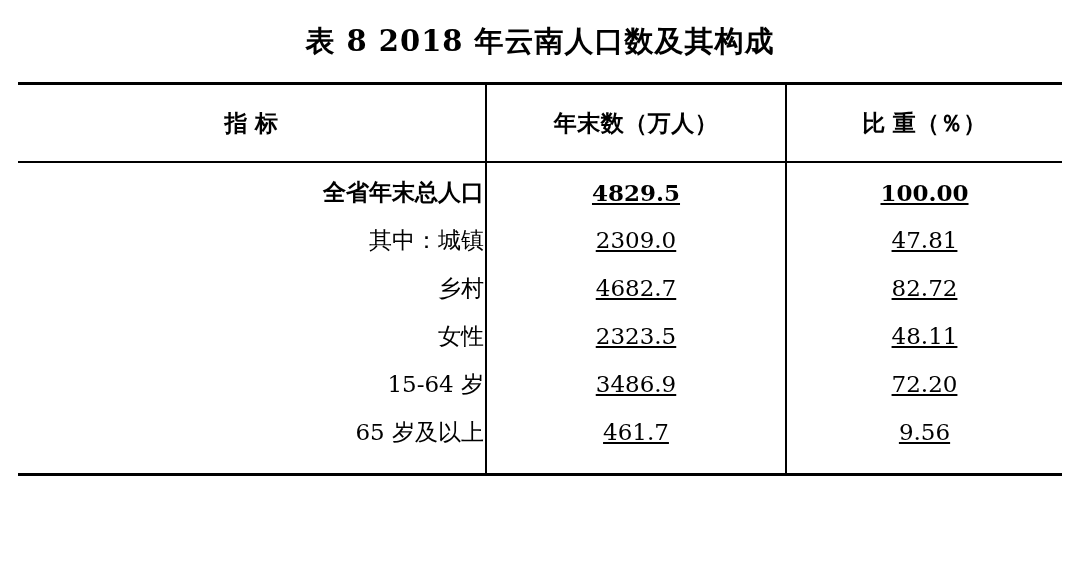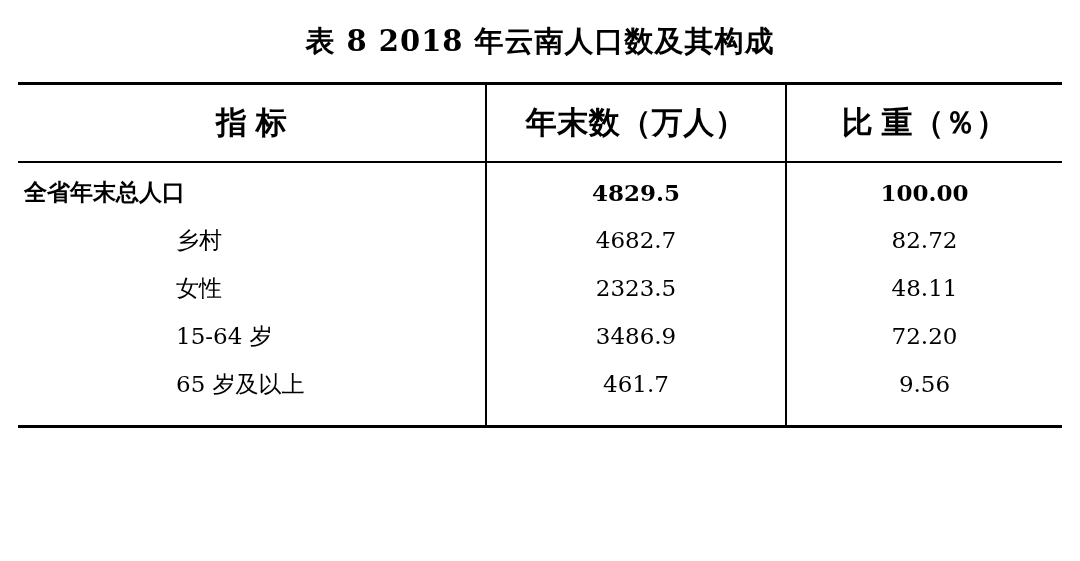--- a/index.html
+++ b/index.html
@@ -35,24 +35,24 @@
     width: 1044px;
     margin: 0 auto;
     table-layout: fixed;
   }
   table.data-table col.c1 { width: 468px; }
   table.data-table col.c2 { width: 300px; }
   table.data-table col.c3 { width: 276px; }
 
   .data-table thead th {
     font-weight: 700;
-    font-size: 31px;
+    font-size: 23px;
     height: 74px;
     vertical-align: middle;
-    font-family: Liberation Serif, serif;
+    font-family: Liberation Sans, sans-serif;
   }
   .data-table thead tr {
     border-top: 3px solid #000;
     border-bottom: 2px solid #000;
   }
   .data-table thead th.col-indicator,
   .data-table thead th.col-value {
     border-right: 2px solid #000;
   }
   .data-table tbody td {
@@ -65,25 +65,26 @@
   .data-table tbody td.cell-value {
     border-right: 2px solid #000;
   }
   .data-table tbody tr.first-row td {
     padding-top: 6px;
   }
   .data-table tbody tr.last-row td {
     padding-bottom: 18px;
   }
   .cell-indicator {
-    text-align: left;
+    text-align: right;
     padding-left: 6px;
   }
   .cell-value, .cell-share {
     text-align: center;
+    text-decoration: underline;
   }
   .bold-row td {
     font-weight: 700;
   }
   .indent-1 { padding-left: 76px; }
   .indent-2 { padding-left: 158px; }
   .spaced-head {
     letter-spacing: 0.5px;
   }
   .bottom-rule {
@@ -118,20 +119,25 @@
         </tr>
       </thead>
       <tbody>
 
         <tr class="bold-row first-row">
           <td class="cell-indicator">全省年末总人口</td>
           <td class="cell-value">4829.5</td>
           <td class="cell-share">100.00</td>
         </tr>
 
+        <tr>
+          <td class="cell-indicator indent-1">其中：城镇</td>
+          <td class="cell-value">2309.0</td>
+          <td class="cell-share">47.81</td>
+        </tr>
 
         <tr>
           <td class="cell-indicator indent-2">乡村</td>
           <td class="cell-value">4682.7</td>
           <td class="cell-share">82.72</td>
         </tr>
 
 
         <tr>
           <td class="cell-indicator indent-2">女性</td>

